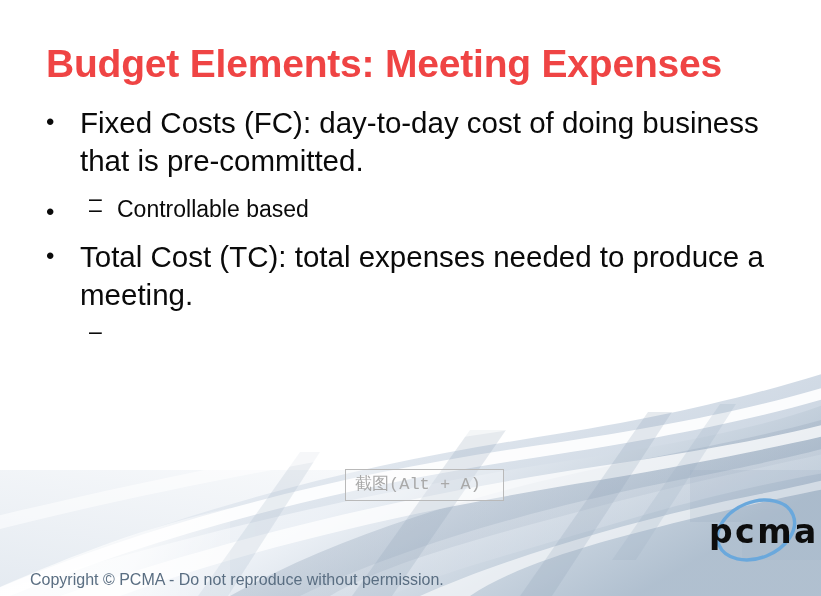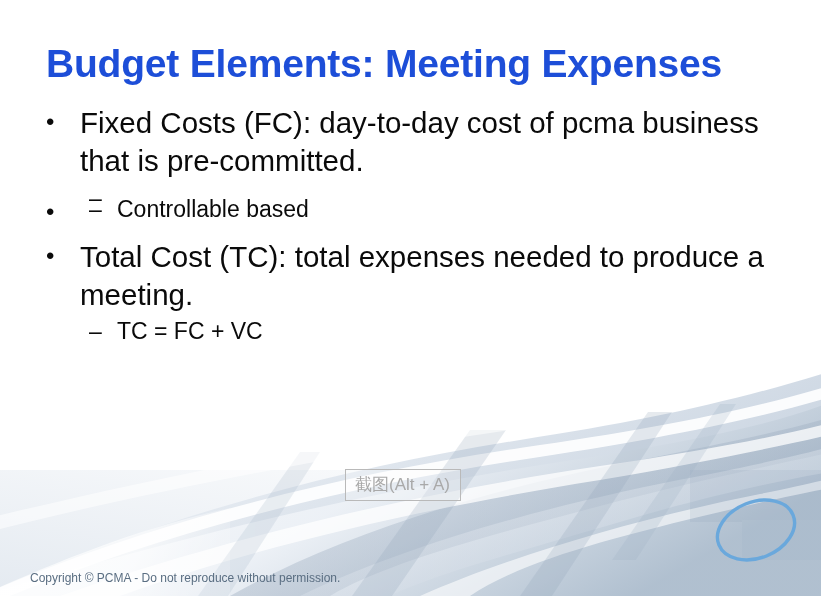--- a/index.html
+++ b/index.html
@@ -30,21 +30,21 @@
   
   #title {
     position: absolute;
     left: 46px;
     top: 42px;
     width: 740px;
     z-index: 5;
     font-size: 39px;
     font-weight: bold;
     letter-spacing: -0.2px;
-    color: #1d4ed8;
+    color: #ef4444;
     line-height: 1.12;
     white-space: nowrap;
   }
 
   
   #body-list {
     position: absolute;
     left: 36px;
     top: 104px;
     width: 762px;
@@ -88,22 +88,22 @@
   #capture-chip {
     position: absolute;
     left: 345px;
     top: 469px;
     z-index: 8;
     border: 1px solid #b9b9b9;
     background: rgba(255,255,255,0.30);
     color: #a9a9a9;
     font-size: 17px;
     line-height: 1;
-    padding: 6px 10px 7px 9px;
-    font-family: Liberation Sans, sans-serif;
+    padding: 6px 22px 7px 9px;
+    font-family: Liberation Mono, monospace;
     white-space: nowrap;
   }
 
   
   #logo {
     position: absolute;
     left: 700px;
     top: 489px;
     width: 112px;
     height: 84px;
@@ -122,21 +122,21 @@
     color: #0d0d0d;
     line-height: 1;
   }
 
   
   #footer {
     position: absolute;
     left: 30px;
     top: 571px;
     z-index: 7;
-    font-size: 12px;
+    font-size: 16px;
     color: #5A6E82;
     white-space: nowrap;
     font-family: "Liberation Sans", sans-serif;
   }
 </style>
 </head>
 <body>
 
 <div id="slide">
 
@@ -198,21 +198,21 @@
     <path d="M-20,596 C60,560 140,528 230,508 L230,596 Z" fill="url(#gD)" opacity="0.8"></path>
     <path d="M-20,520 C120,486 280,452 460,424 C620,400 740,378 841,350 L841,362 C750,390 630,412 470,436 C290,464 120,498 -20,534 Z" fill="#ffffff" opacity="0.55"></path>
   </svg>
 
   <div id="title">Budget Elements: Meeting Expenses</div>
 
   <div id="body-list">
 
     <div class="lvl1">
       <span class="marker">•</span>
-      <span>Fixed Costs (FC): day-to-day cost of pcma business that is pre-committed.</span>
+      <span>Fixed Costs (FC): day-to-day cost of doing business that is pre-committed.</span>
     </div>
 
     <div class="lvl2 gap-after">
       <span class="marker">–</span>
     </div>
 
     <div class="lvl1">
       <span class="marker">•</span>
     </div>
 
@@ -221,28 +221,28 @@
       <span>Controllable based</span>
     </div>
 
     <div class="lvl1">
       <span class="marker">•</span>
       <span>Total Cost (TC): total expenses needed to produce a meeting.</span>
     </div>
 
     <div class="lvl2">
       <span class="marker">–</span>
-      <span>TC = FC + VC</span>
     </div>
 
   </div>
 
   <div id="capture-chip">截图(Alt + A)</div>
 
   <div id="logo">
     <svg viewBox="0 0 112 84" width="112" height="84">
       <ellipse cx="56" cy="41" rx="40" ry="28" transform="rotate(-22 56 41)" fill="none" stroke="#6AA8DC" stroke-width="3.4"></ellipse>
     </svg>
+    <div class="wordmark">pcma</div>
   </div>
 
   <div id="footer">Copyright © PCMA - Do not reproduce without permission.</div>
 
 </div>
 
 </body></html>

